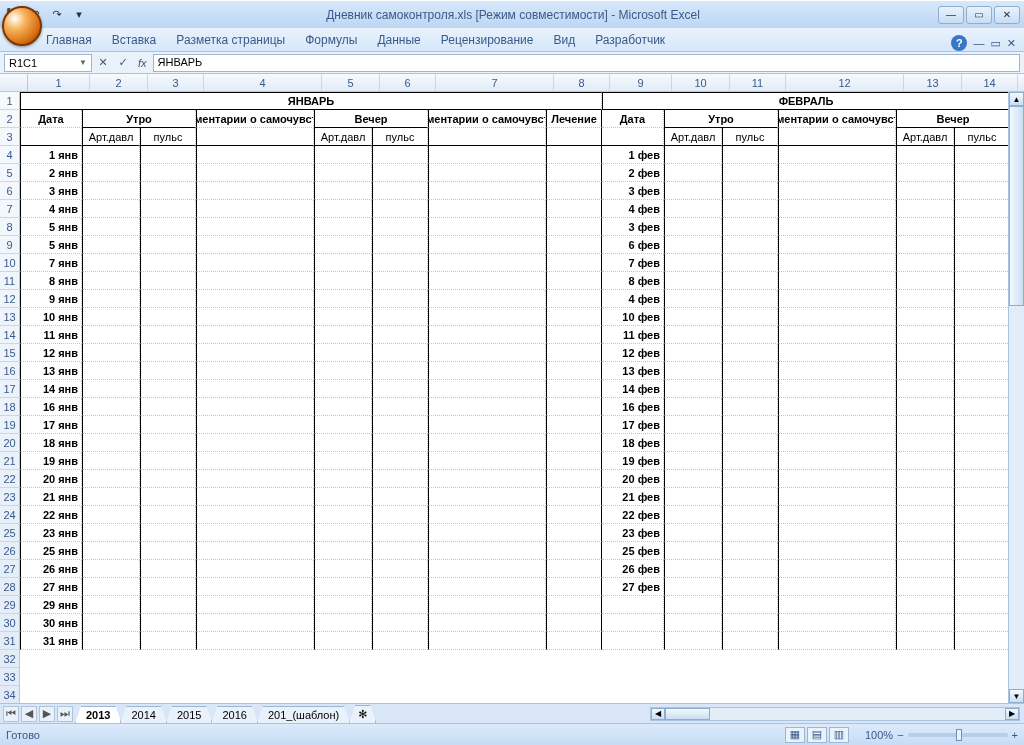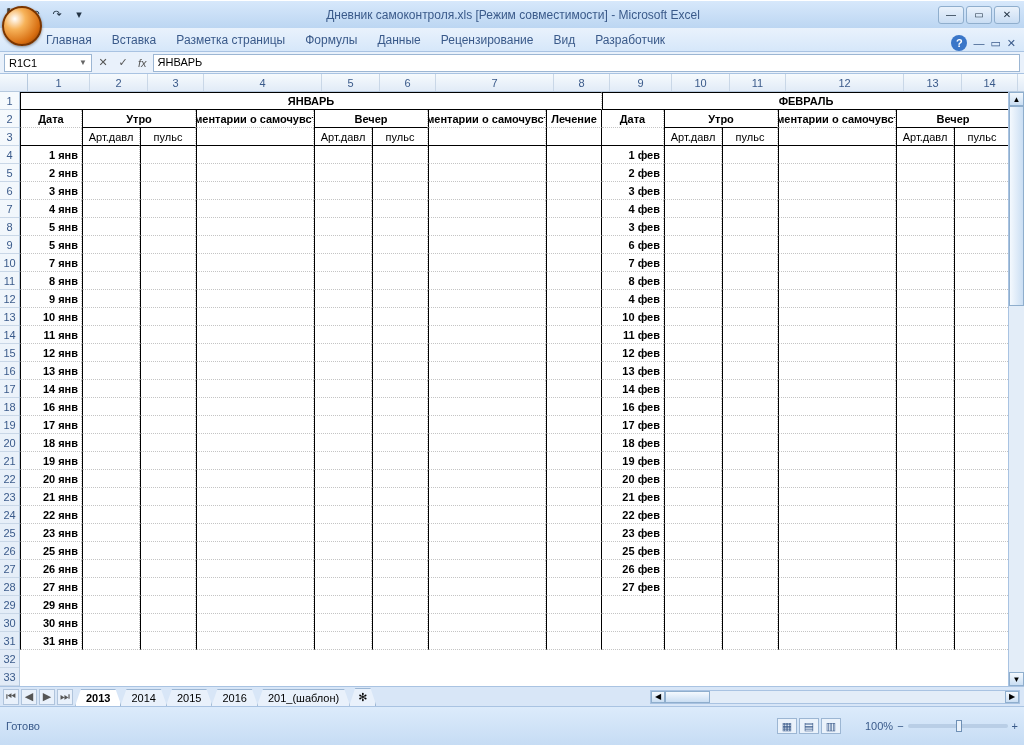--- a/index.html
+++ b/index.html
@@ -53,25 +53,25 @@
 .sheet-nav-btn { width:16px; height:16px; display:flex; align-items:center; justify-content:center; color:#555; border:1px solid #b0c4dc; background:#e9f1fb; margin:0 1px;}
 .sheet-tabs { display:flex; align-items:flex-end; height:100%;}
 .sheet-tab { padding:2px 10px; background:#e9f1fb; border:1px solid #9cb6d3; border-bottom:none; margin-left:-1px; position:relative; clip-path: polygon(6px 0, calc(100% - 6px) 0, 100% 100%, 0 100%); }
 .sheet-tab.active { background:#fff; font-weight:bold; z-index:2;}
 .hscroll-area { flex:1; display:flex; align-items:center; justify-content:flex-end; padding:0 4px;}
 .hscroll { width:370px; height:14px; background:#e3edf8; border:1px solid #a9c3e2; position:relative;}
 .hscroll-thumb { position:absolute; left:14px; top:0; width:45px; height:12px; background:linear-gradient(#f4f9fe,#cadef3); border:1px solid #8faecd;}
 .hscroll-btn { position:absolute; top:0; width:14px; height:12px; background:linear-gradient(#f4f9fe,#cadef3); border:1px solid #8faecd; display:flex; align-items:center; justify-content:center; font-size:8px;}
 
 
-.status-bar { height:39px; background:linear-gradient(#dcebfb,#c6dcf4); display:flex; align-items:center; padding:0 6px; color:#3a5a8a; border-top:1px solid #a9c3e2; font-size:11px;}
+.status-bar { height:22px; background:linear-gradient(#dcebfb,#c6dcf4); display:flex; align-items:center; padding:0 6px; color:#3a5a8a; border-top:1px solid #a9c3e2; font-size:11px;}
 .status-bar .spacer { flex:1;}
 .view-btns { display:flex; gap:2px;}
 .view-btn { width:20px; height:16px; border:1px solid #9cb6d3; background:#eaf2fb; display:flex; align-items:center; justify-content:center;}
-.zoom { display:flex; align-items:center; gap:4px; margin-left:24px;}
+.zoom { display:flex; align-items:center; gap:4px; margin-left:16px;}
 .zoom-slider { width:100px; height:4px; background:#b9cee6; position:relative; border-radius:2px;}
 .zoom-thumb { position:absolute; left:48px; top:-4px; width:6px; height:12px; background:#eaf2fb; border:1px solid #6f90b5;}
 
 
 .vscroll { position:absolute; right:0; top:18px; bottom:0; width:16px; background:#e3edf8; border-left:1px solid #a9c3e2;}
 .vscroll-btn { height:14px; background:linear-gradient(#f4f9fe,#cadef3); border:1px solid #8faecd; display:flex; align-items:center; justify-content:center; font-size:8px;}
 .vscroll-thumb { position:absolute; top:14px; left:0; right:0; height:200px; background:linear-gradient(90deg,#f4f9fe,#cadef3); border:1px solid #8faecd;}
 </style>
 </head>
 <body>

